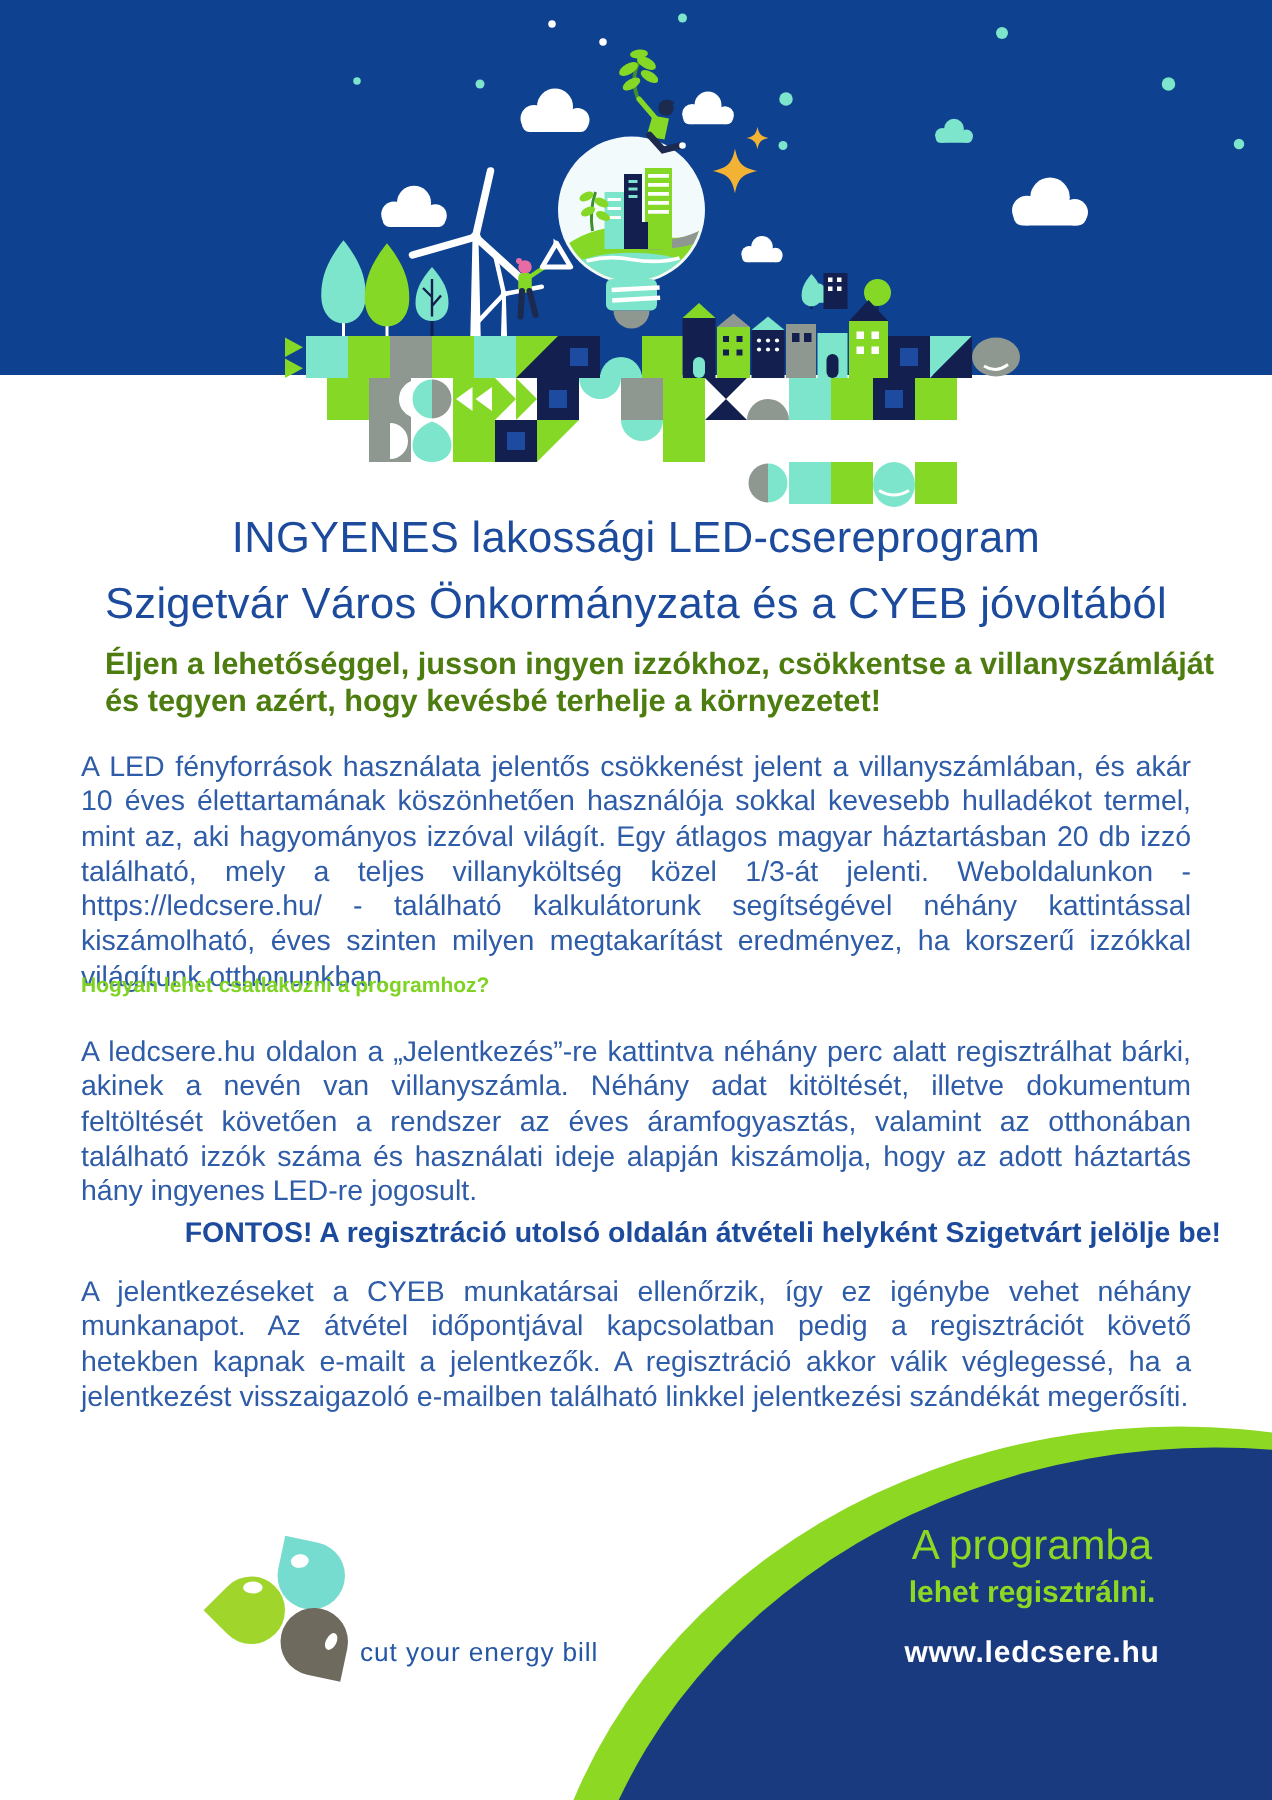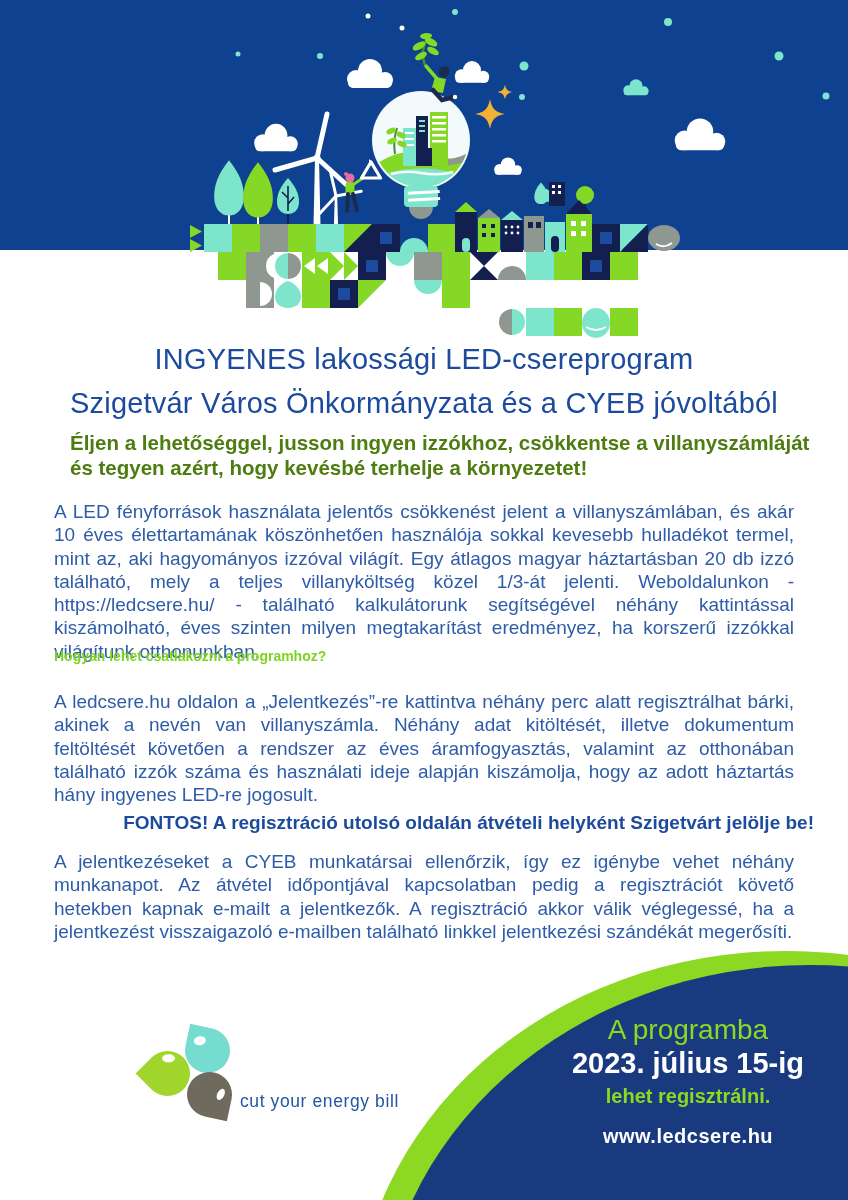--- a/index.html
+++ b/index.html
@@ -351,21 +351,20 @@
 <div class="bodytext p2">A ledcsere.hu oldalon a „Jelentkezés”-re kattintva néhány perc alatt regisztrálhat bárki, akinek a nevén van villanyszámla. Néhány adat kitöltését, illetve dokumentum feltöltését követően a rendszer az éves áramfogyasztás, valamint az otthonában található izzók száma és használati ideje alapján kiszámolja, hogy az adott háztartás hány ingyenes LED-re jogosult.</div>
 
 <div class="important">FONTOS! A regisztráció utolsó oldalán átvételi helyként Szigetvárt jelölje be!</div>
 
 <div class="bodytext p3">A jelentkezéseket a CYEB munkatársai ellenőrzik, így ez igénybe vehet néhány munkanapot. Az átvétel időpontjával kapcsolatban pedig a regisztrációt követő hetekben kapnak e-mailt a jelentkezők. A regisztráció akkor válik véglegessé, ha a jelentkezést visszaigazoló e-mailben található linkkel jelentkezési szándékát megerősíti.</div>
 
 <div class="badge-green"></div>
 <div class="badge-blue"></div>
 <div class="badge-text">
   <div class="badge-l1">A programba</div>
-  <div class="badge-l2">2023. július 15-ig</div>
   <div class="badge-l3">lehet regisztrálni.</div>
   <div class="badge-url">www.ledcsere.hu</div>
 </div>
 
 <div class="logo">
   <div class="drop drop-green">
       <div class="hl"></div>
     </div>
   <div class="drop drop-teal">
       <div class="hl"></div>

